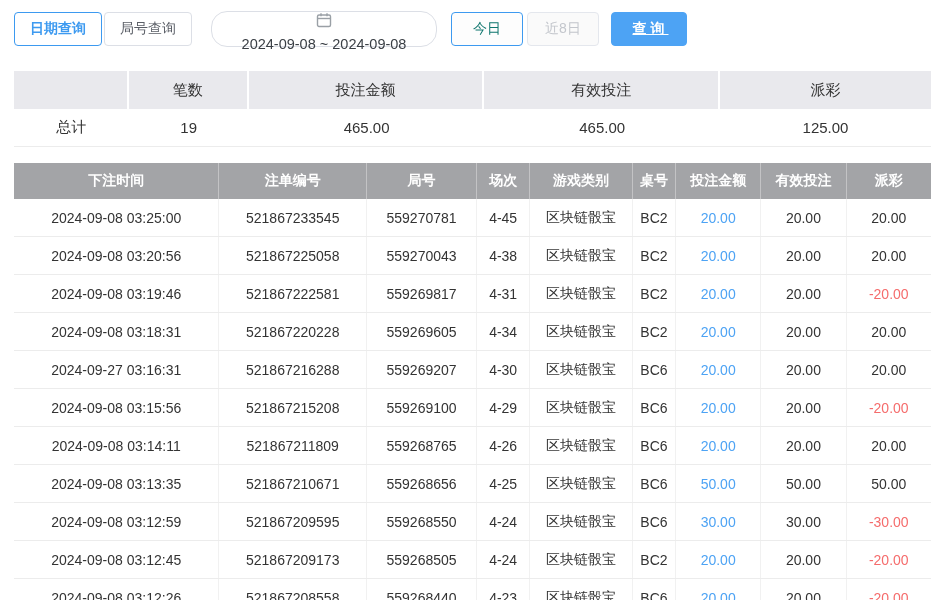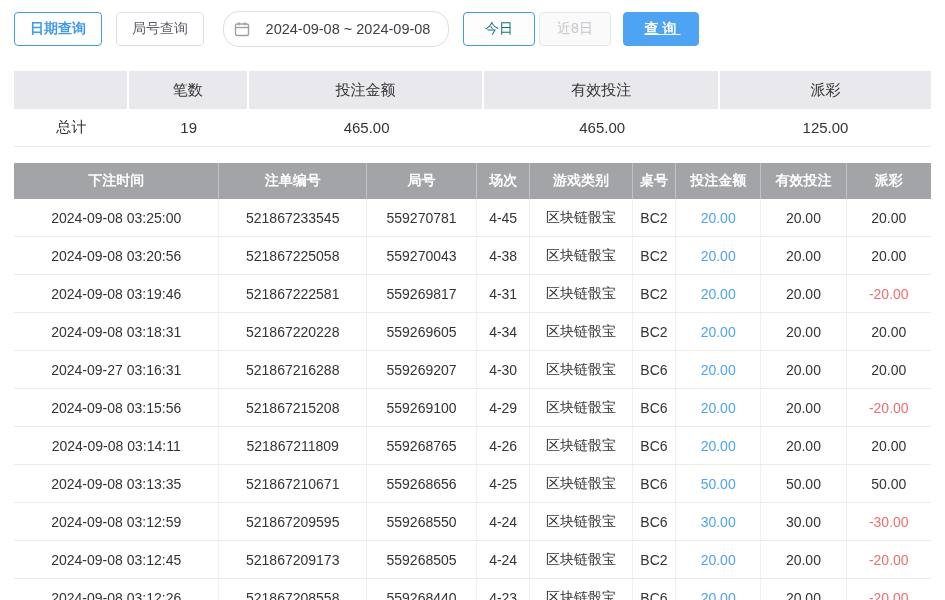--- a/index.html
+++ b/index.html
@@ -13,26 +13,26 @@
 
   
   .toolbar { display:flex; align-items:center; padding:11px 4px 10px 14px; }
   .btn {
     height:34px; padding:0 15px; border-radius:4px; font-size:14px;
     background:#fff; border:1px solid #dcdfe6; color:#5a5e66;
     display:inline-flex; align-items:center; justify-content:center;
     cursor:pointer; white-space:nowrap;
   }
   .btn-blue-outline { border-color:#3d9af0; color:#3d9af0; font-weight:bold; }
-  .btn-gap { margin-left:14px; }
+  .btn-gap { margin-left:2px; }
   .date-input {
     margin-left:19px; width:226px; height:36px;
     border:1px solid #dcdfe6; border-radius:16px;
     display:flex; align-items:center; padding:0 10px; gap:8px;
-    background:#fff; cursor:pointer;
+    background:#fff; cursor:pointer;flex-direction:column;
   }
   .date-input .cal { flex:0 0 auto; display:flex; }
   .date-input .txt { flex:1; text-align:center; color:#3a3f45; font-size:14.5px; }
   .range-group { display:flex; gap:4px; margin-left:14px; }
   .range-btn { border-radius:4px; min-width:72px; }
   .range-btn.active { border-color:#3d9af0; color:#0f766e; background:#fdfdfd; }
   .range-btn.muted { background:#fafafa; color:#c3c6cc; border-color:#e4e7ed; }
   .btn-search {
     margin-left:12px; min-width:76px; background:#4da3f4; border:1px solid #4da3f4;
     color:#fff; font-weight:bold; letter-spacing:4px; padding-left:18px;text-decoration:underline;

